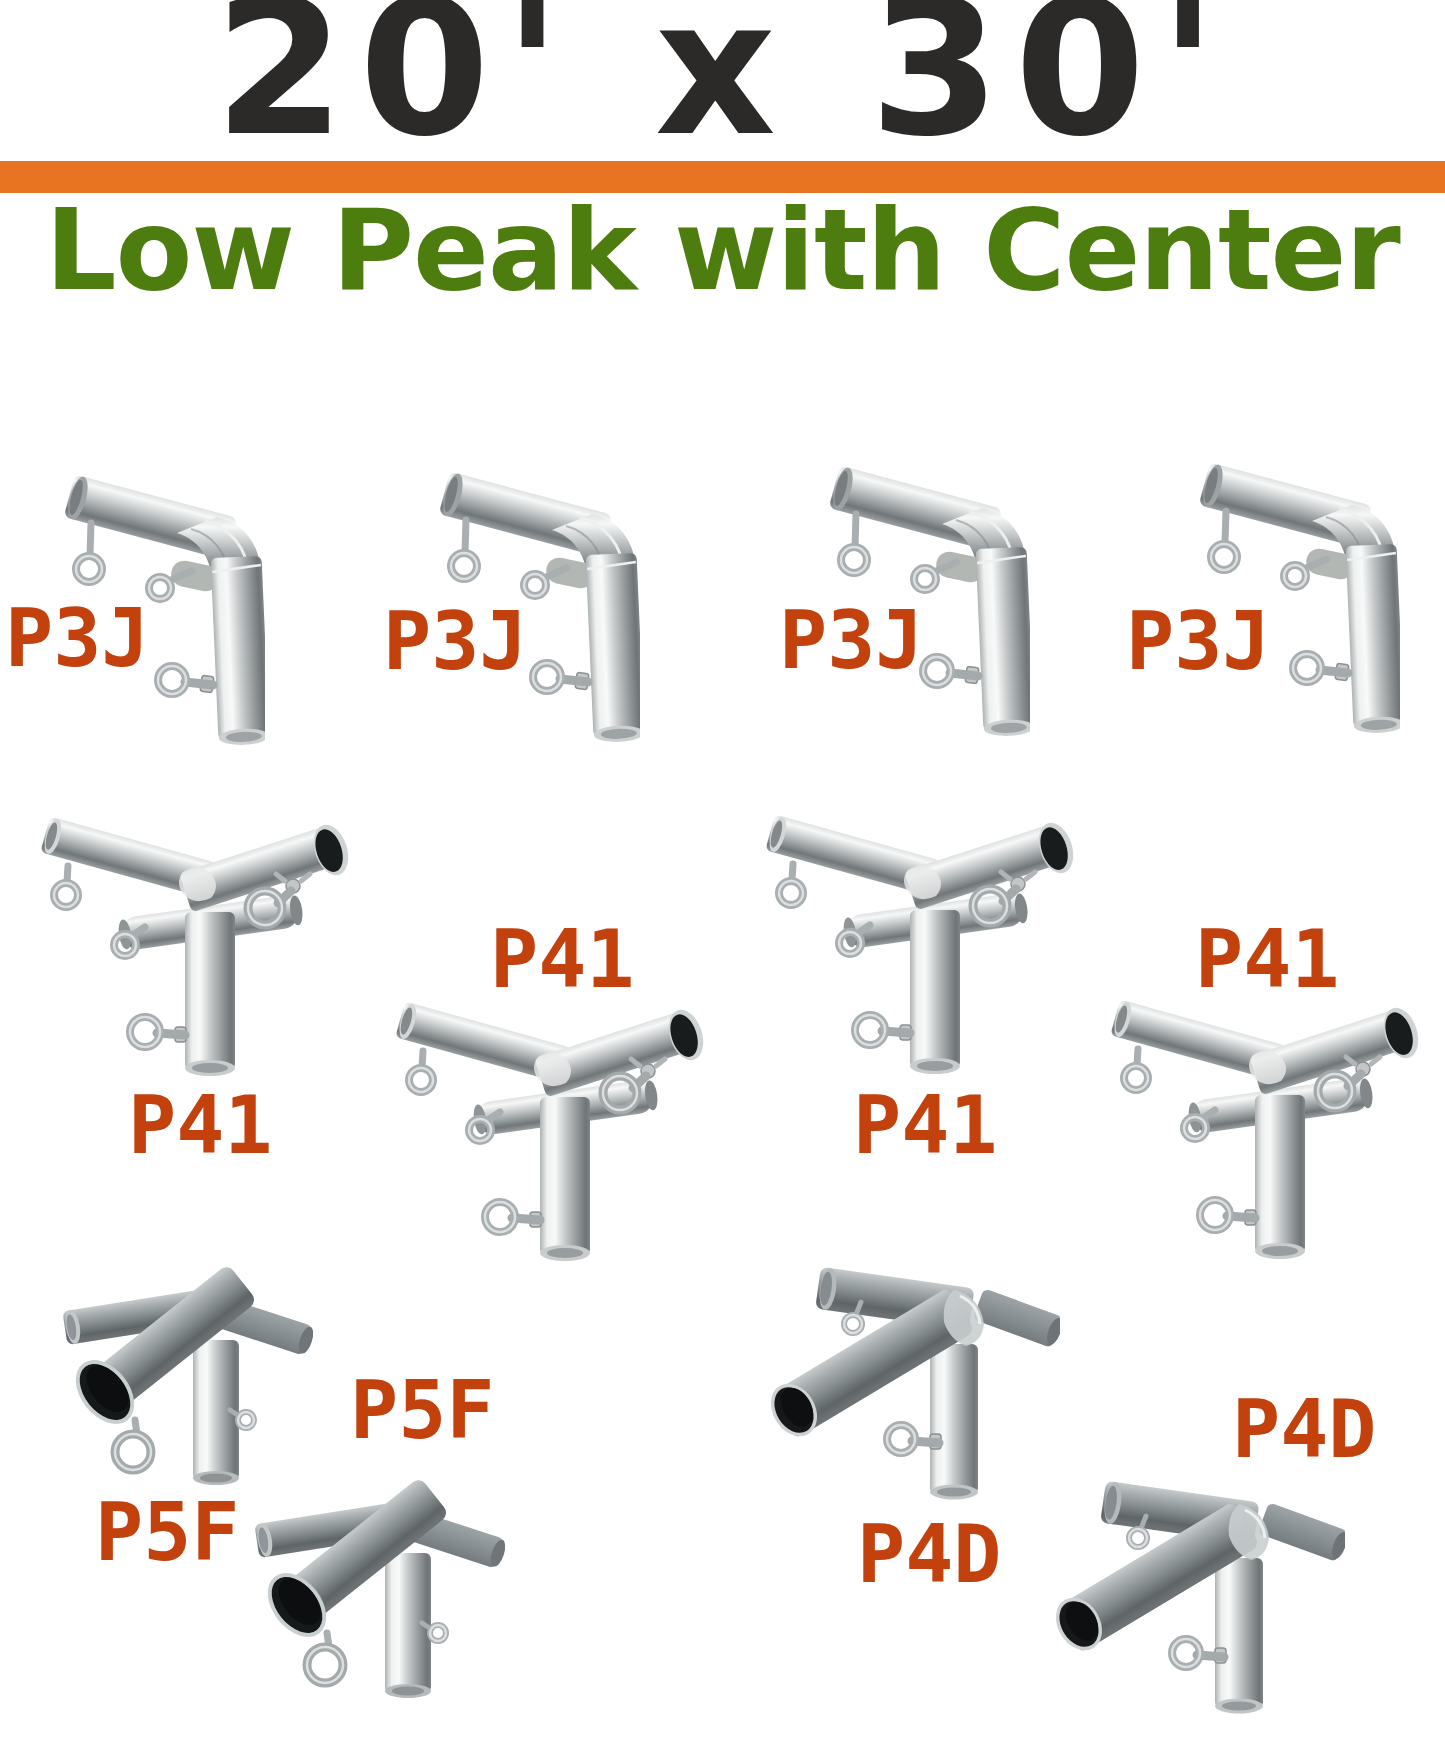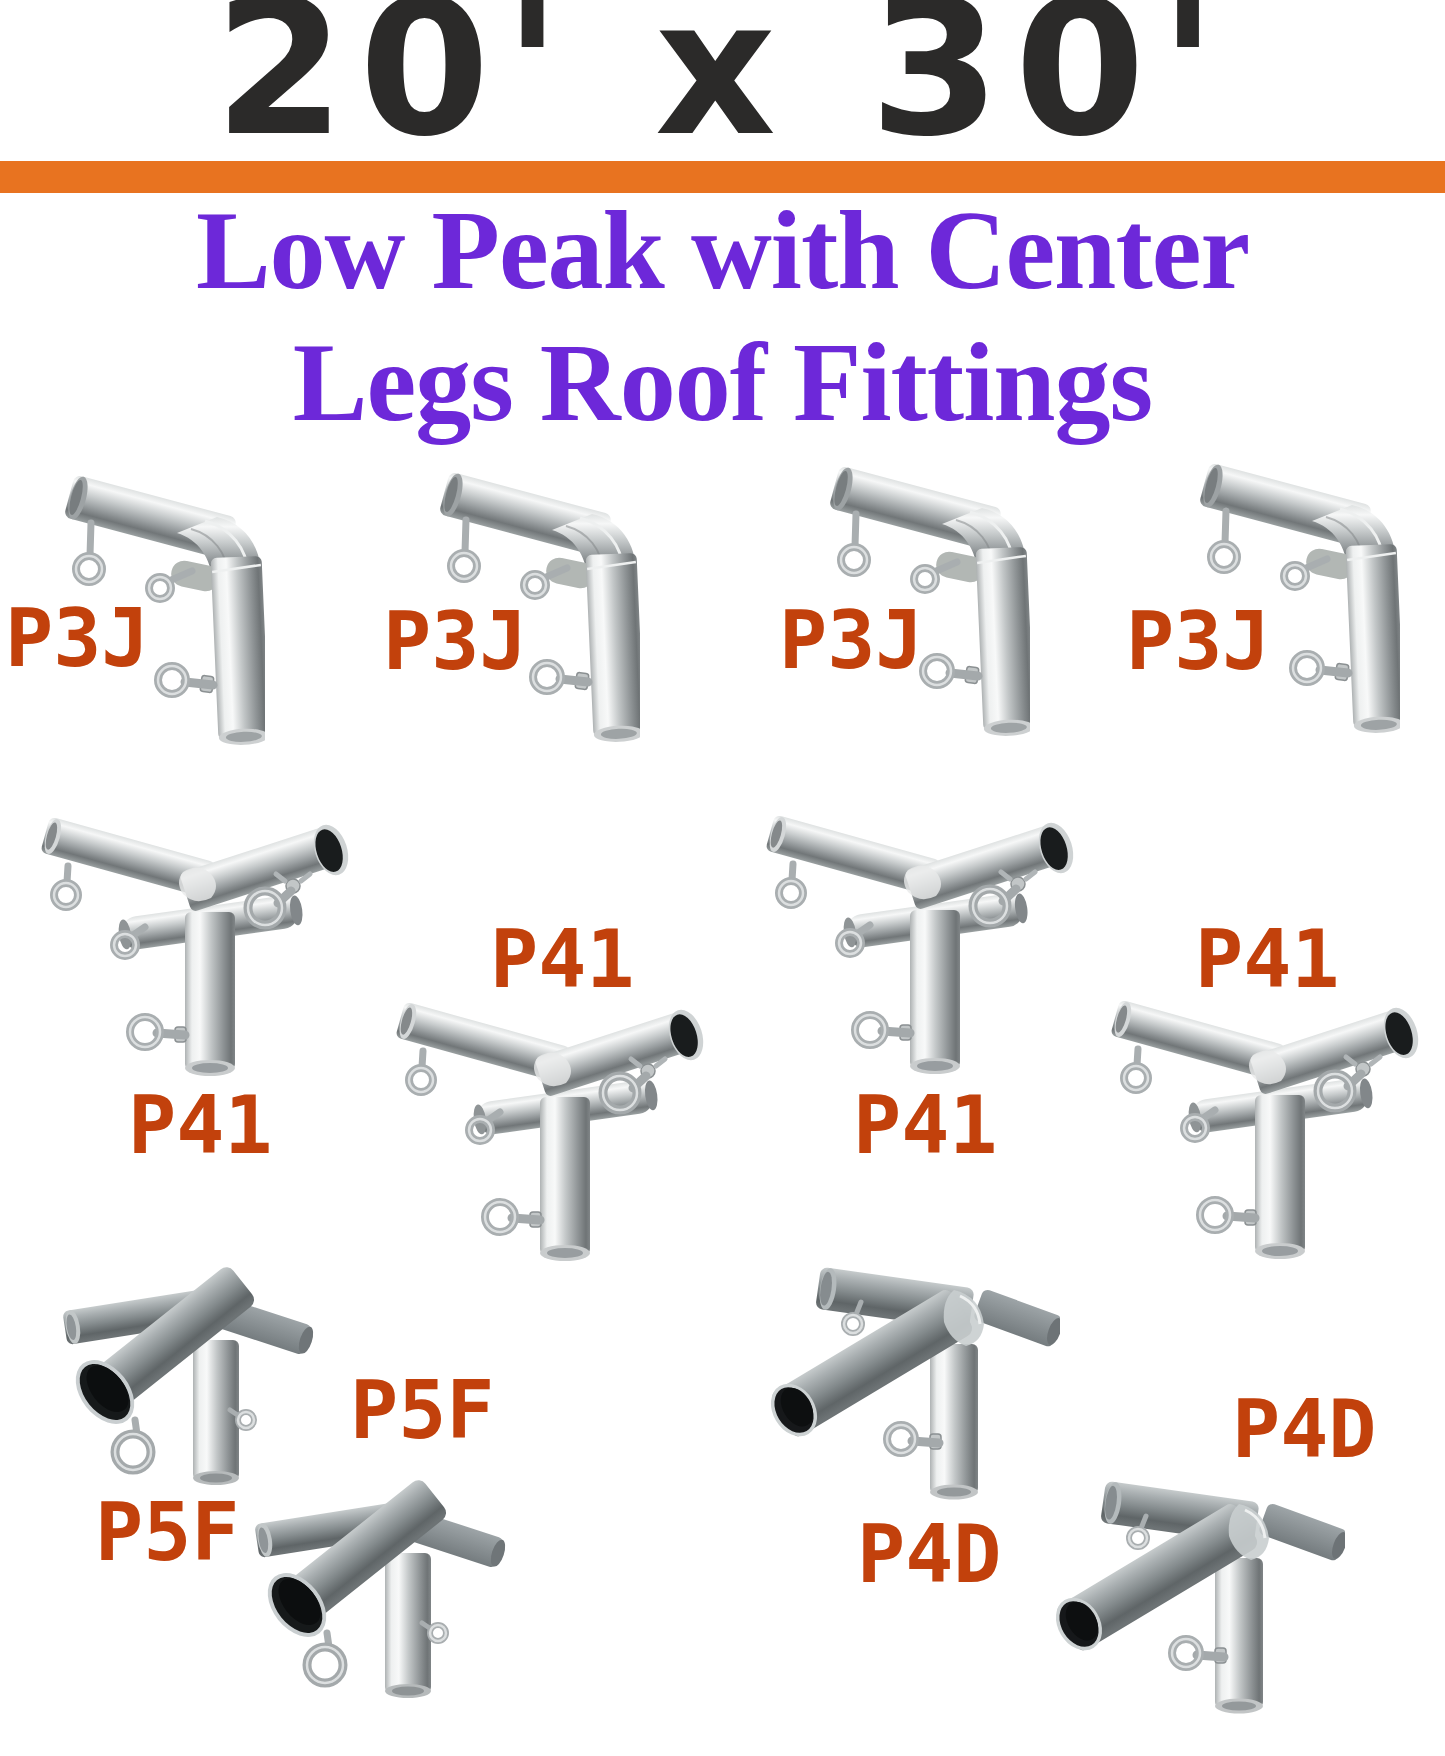--- a/index.html
+++ b/index.html
@@ -12,22 +12,22 @@
     position:absolute;top:-26px;left:0;width:100%;
     text-align:center;font-size:188px;font-weight:bold;line-height:1;
     letter-spacing:14px;color:#2b2a29;white-space:nowrap;
   }
   .divider{
     position:absolute;top:161px;left:0;width:100%;height:32px;
     background:#e87320;
   }
   .subtitle{
     position:absolute;left:0;width:100%;text-align:center;
-    font-size:112px;font-weight:bold;line-height:1;color:#6d28d9;
-    letter-spacing:-1px;white-space:nowrap;font-family:Liberation Serif, serif;
+    font-size:112px;font-weight:bold;line-height:1;color:#4d7c0f;
+    letter-spacing:-1px;white-space:nowrap;
   }
   .sub1{top:194px;}
   .sub2{top:326px;}
   .plabel{
     position:absolute;font-family:"DejaVu Sans Mono",monospace;
     font-size:80px;font-weight:bold;line-height:1;color:#c2410c;
     white-space:nowrap;
   }
   .fit{position:absolute;display:block;}
   
@@ -199,21 +199,20 @@
         <line class="stem8" x1="154" y1="179" x2="181" y2="181"></line>
         <circle class="ring" cx="143" cy="177" r="14"></circle>
           <circle class="ring2" cx="143" cy="177" r="14"></circle>
       </symbol>
     </defs>
   </svg>
 
   <div class="title">20' x 30'</div>
   <div class="divider" style="background:#e87320"></div>
   <div class="subtitle sub1">Low Peak with Center</div>
-  <div class="subtitle sub2">Legs Roof Fittings</div>
 
   <svg class="fit" style="left:55px;top:473px;width:210px;height:275px">
       <use href="#sym-p3j"></use>
     </svg>
   <svg class="fit" style="left:430px;top:470px;width:210px;height:275px">
       <use href="#sym-p3j"></use>
     </svg>
   <svg class="fit" style="left:820px;top:464px;width:210px;height:275px">
       <use href="#sym-p3j"></use>
     </svg>

